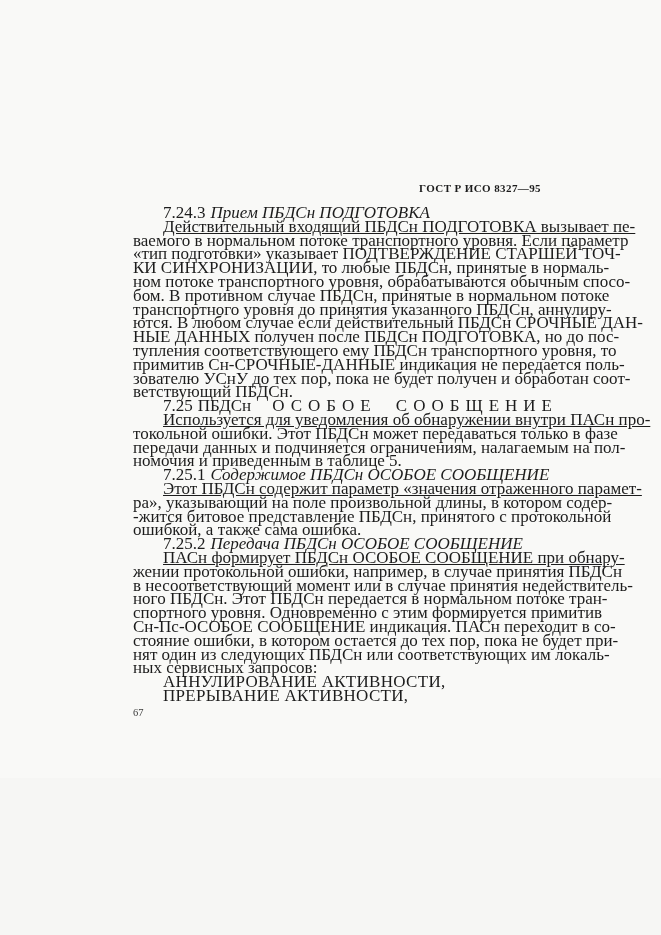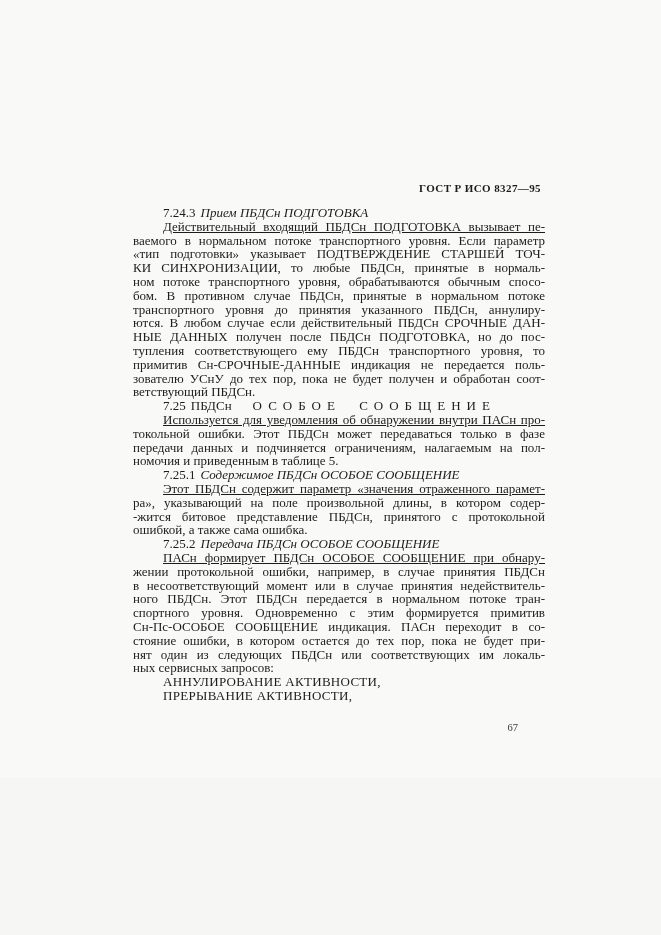--- a/index.html
+++ b/index.html
@@ -25,21 +25,21 @@
     font-weight: bold;
     font-size: 11px;
     letter-spacing: 0.4px;
     white-space: nowrap;
   }
   .body {
     position: absolute;
     top: 206px;
     left: 133px;
     width: 412px;
-    font-size: 13px;
+    font-size: 17px;
     line-height: 13.8px;
   }
   .hrow {
     padding-left: 30px;
     white-space: nowrap;
   }
   .hrow .num {
     margin-right: 5px;
     font-style: normal;
   }
@@ -68,24 +68,24 @@
   }
   .list .tline {
     padding-left: 30px;
     text-align: right;
     text-align-last: left;
     letter-spacing: 0.3px;
     white-space: nowrap;
   }
   .pagenum {
     position: absolute;
-    top: 722px;
+    top: 707px;
     left: 133px;
     width: 385px;
-    text-align: right;
+    text-align: left;
     font-size: 10.5px;
     color: #3c3c3c;
   }
 </style>
 </head>
 <body>
 
 <div class="page">
 
   <div class="stamp">ГОСТ Р ИСО 8327—95</div>

